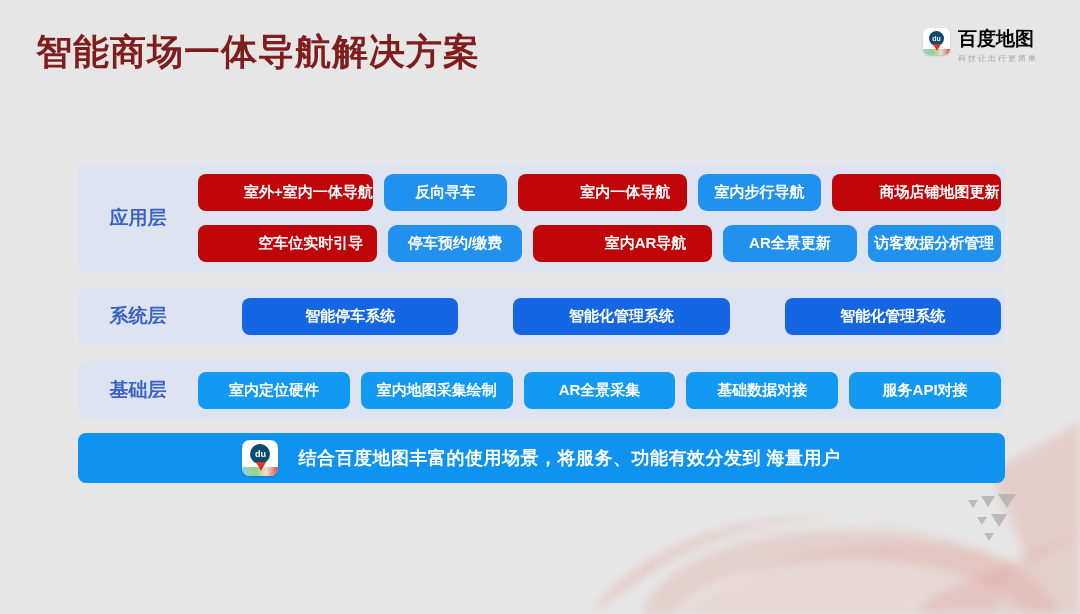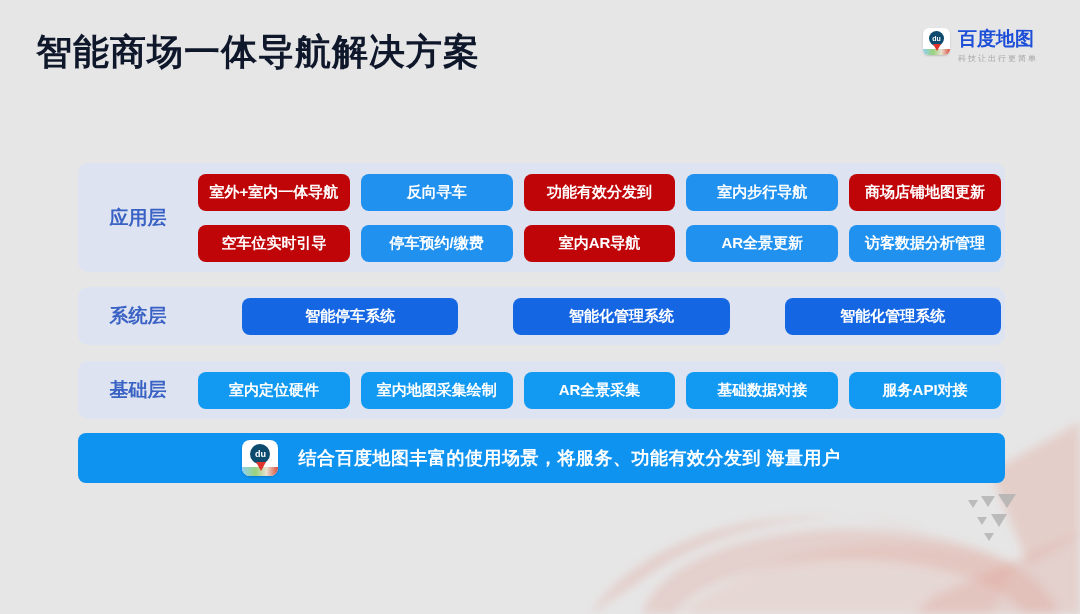--- a/index.html
+++ b/index.html
@@ -1,25 +1,25 @@
 <!DOCTYPE html>
 <html><head>
 <meta charset="utf-8">
 <style>
   html,body{margin:0;padding:0;}
   body{width:1080px;height:614px;font-family:"Liberation Sans",sans-serif;}
   .slide{position:relative;width:1080px;height:614px;background:#e6e6e6;overflow:hidden;}
 
   
-  .title{position:absolute;left:36px;top:28px;font-size:36px;font-weight:800;color:#0f172a;letter-spacing:1px;z-index:2;}
+  .title{position:absolute;left:36px;top:28px;font-size:36px;font-weight:800;color:#7f1d1d;letter-spacing:1px;z-index:2;}
 
   
   .logo{position:absolute;right:42px;top:28px;display:flex;align-items:flex-start;gap:8px;z-index:2;}
   .logo-text{display:flex;flex-direction:column;}
-  .brand{font-size:19px;font-weight:800;color:#1d4ed8;line-height:1.2;}
+  .brand{font-size:19px;font-weight:800;color:#000000;line-height:1.2;}
   .tagline{font-size:8px;color:#a6a6a6;letter-spacing:2px;margin-top:2px;}
 
   
   .app-icon{position:relative;background:#fff;border-radius:22%;box-shadow:0 1px 2px rgba(0,0,0,.18);overflow:hidden;flex:0 0 auto;}
   .icon-sm{width:27px;height:27px;}
   .icon-lg{width:36px;height:36px;}
   .pin-head{position:absolute;background:#0c4a6e;border-radius:50%;color:#fff;display:flex;align-items:center;justify-content:center;font-weight:700;z-index:2;}
   .icon-sm .pin-head{width:15px;height:15px;left:6px;top:3px;font-size:7px;}
   .icon-lg .pin-head{width:20px;height:20px;left:8px;top:4px;font-size:9px;}
   .pin-tail{position:absolute;width:0;height:0;border-left:4px solid transparent;border-right:4px solid transparent;border-top:7px solid #e0332c;z-index:2;}
@@ -29,22 +29,22 @@
 
   
   .panel{position:absolute;left:78px;width:927px;background:#dde3f1;border-radius:10px;z-index:1;}
   .panel-app{top:163px;height:109px;}
   .panel-sys{top:287px;height:58px;}
   .panel-base{top:361px;height:58px;}
   .layer-label{position:absolute;left:0;top:0;bottom:0;width:120px;display:flex;align-items:center;justify-content:center;color:#3a62c4;font-size:19px;font-weight:600;}
   .pills{position:absolute;left:120px;right:4px;top:0;bottom:0;display:flex;flex-direction:column;justify-content:center;gap:14px;}
   .btn-row{display:flex;gap:11px;height:37px;}
   .pill{flex:1;display:flex;align-items:center;justify-content:center;color:#fff;font-size:15px;font-weight:600;border-radius:8px;white-space:nowrap;}
-  .red{background:#c00509;}
-  .blue{background:#2191ef;}
+  .red{background:#c00509;padding-left:46px;}
+  .blue{background:#2191ef;border-radius:9px;}
   .deep{background:#1566e2;margin-left:44px;}
   .light{background:#129af2;}
 
   
   .banner{position:absolute;left:78px;top:433px;width:927px;height:50px;background:#0e93f1;border-radius:8px;display:flex;align-items:center;justify-content:center;gap:20px;z-index:2;}
   .banner-text{color:#fff;font-size:18px;font-weight:600;letter-spacing:.5px;white-space:nowrap;}
   .banner-text .strong{font-weight:800;}
 
   
   .tri-cluster{position:absolute;left:966px;top:494px;width:60px;height:58px;z-index:1;}
@@ -94,21 +94,21 @@
       <div class="tagline">科技让出行更简单</div>
     </div>
   </div>
 
   <div class="panel panel-app">
     <div class="layer-label">应用层</div>
     <div class="pills">
       <div class="btn-row">
         <div class="pill red">室外+室内一体导航</div>
         <div class="pill blue">反向寻车</div>
-        <div class="pill red">功能有效分发到</div>
+        <div class="pill red">室内一体导航</div>
         <div class="pill blue">室内步行导航</div>
         <div class="pill red">商场店铺地图更新</div>
       </div>
       <div class="btn-row">
         <div class="pill red">空车位实时引导</div>
         <div class="pill blue">停车预约/缴费</div>
         <div class="pill red">室内AR导航</div>
         <div class="pill blue">AR全景更新</div>
         <div class="pill blue">访客数据分析管理</div>
       </div>

